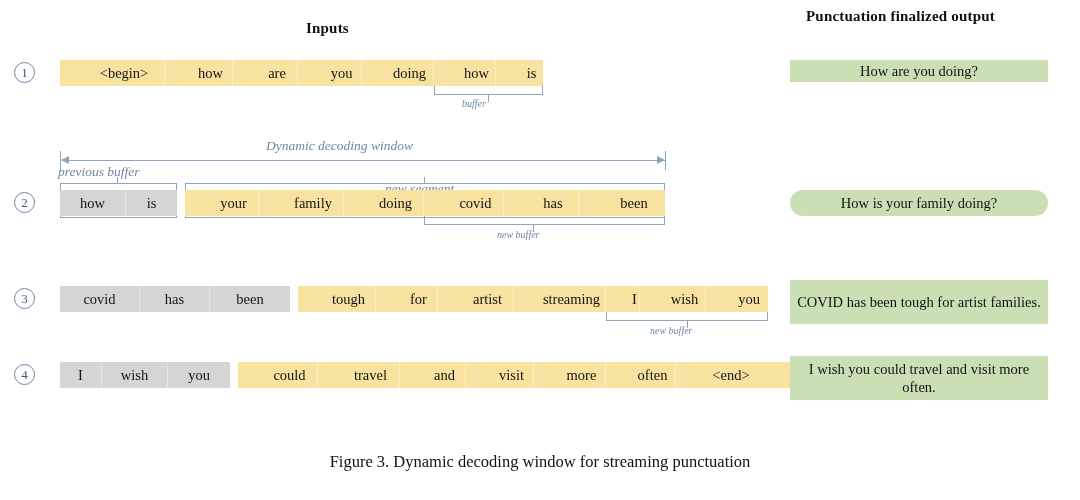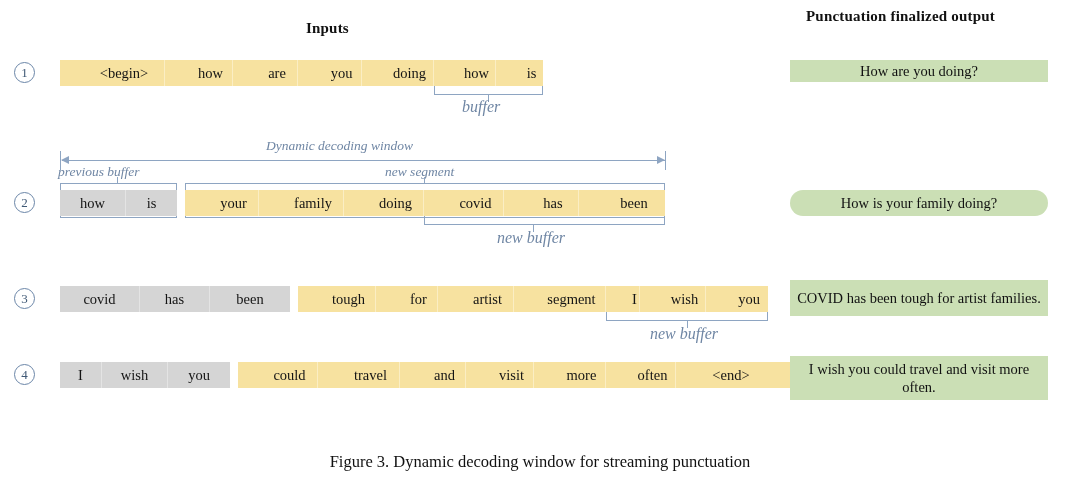--- a/index.html
+++ b/index.html
@@ -87,21 +87,21 @@
   .bracket-tick{
     position:absolute;
     width:1.2px;
     background:#8ea5c2;
     height:7px;
   }
   .bracket-label{
     position:absolute;
     font-family:"Liberation Serif", serif;
     font-style:italic;
-    font-size:16px;
+    font-size:10px;
     color:#6f86a4;
     white-space:nowrap;
   }
 
   
   .outline-box{
     position:absolute;
     box-sizing:border-box;
     border:1.2px solid #8ea5c2;
     background:transparent;
@@ -174,21 +174,21 @@
 
   <div class="anno" style="left:266px;top:138px;">Dynamic decoding window</div>
 
   <div class="measure-cap" style="left:60px;top:151px;height:19px;"></div>
   <div class="measure-cap" style="left:665px;top:151px;height:19px;"></div>
   <div class="measure" style="left:62px;top:159.5px;width:603px;"></div>
   <div class="arrowhead left" style="left:61px;top:156px;"></div>
   <div class="arrowhead right" style="left:657px;top:156px;"></div>
 
   <div class="anno" style="left:58px;top:164px;">previous buffer</div>
-  <div class="anno" style="left:385px;top:164px;">new segment</div>
+  <div class="anno" style="left:385px;top:181px;">new segment</div>
 
   <div class="outline-box" style="left:60px;top:183px;width:117px;height:35px;"></div>
   <div class="outline-box" style="left:185px;top:183px;width:480px;height:35px;"></div>
   <div class="bracket-tick" style="left:117px;top:177px;height:7px;"></div>
   <div class="bracket-tick" style="left:424px;top:177px;height:7px;"></div>
 
   <div class="step-circle" style="left:14px;top:192px;">2</div>
 
   <div class="strip gray" id="row2-gray" style="left:60px;top:190px;width:117px;">
     <div class="tok" style="width:66px">how</div>
@@ -215,31 +215,31 @@
   <div class="strip gray" id="row3-gray" style="left:60px;top:286px;width:230px;">
     <div class="tok" style="width:80px">covid</div>
     <div class="tok" style="width:70px">has</div>
     <div class="tok" style="width:80px">been</div>
   </div>
 
   <div class="strip yellow" id="row3-yellow" style="left:298px;top:286px;width:470px;">
     <div class="tok" style="width:78px">tough</div>
     <div class="tok" style="width:62px">for</div>
     <div class="tok" style="width:76px">artist</div>
-    <div class="tok" style="width:92px">segment</div>
+    <div class="tok" style="width:92px">streaming</div>
     <div class="tok" style="width:34px">I</div>
     <div class="tok" style="width:66px">wish</div>
     <div class="tok" style="width:62px">you</div>
   </div>
 
   <div class="bracket" style="left:606px;top:312px;width:162px;"></div>
   <div class="bracket-tick" style="left:687px;top:321px;"></div>
   <div class="bracket-label" style="left:650px;top:325px;">new buffer</div>
 
-  <div class="out-box" style="left:790px;top:280px;width:258px;height:36px;">COVID has been tough for artist families.</div>
+  <div class="out-box" style="left:790px;top:280px;width:258px;height:44px;">COVID has been tough for artist families.</div>
 
   <div class="step-circle" style="left:14px;top:364px;">4</div>
 
   <div class="strip gray" id="row4-gray" style="left:60px;top:362px;width:170px;">
     <div class="tok" style="width:42px">I</div>
     <div class="tok" style="width:66px">wish</div>
     <div class="tok" style="width:62px">you</div>
   </div>
 
   <div class="strip yellow" id="row4-yellow" style="left:238px;top:362px;width:620px;">

